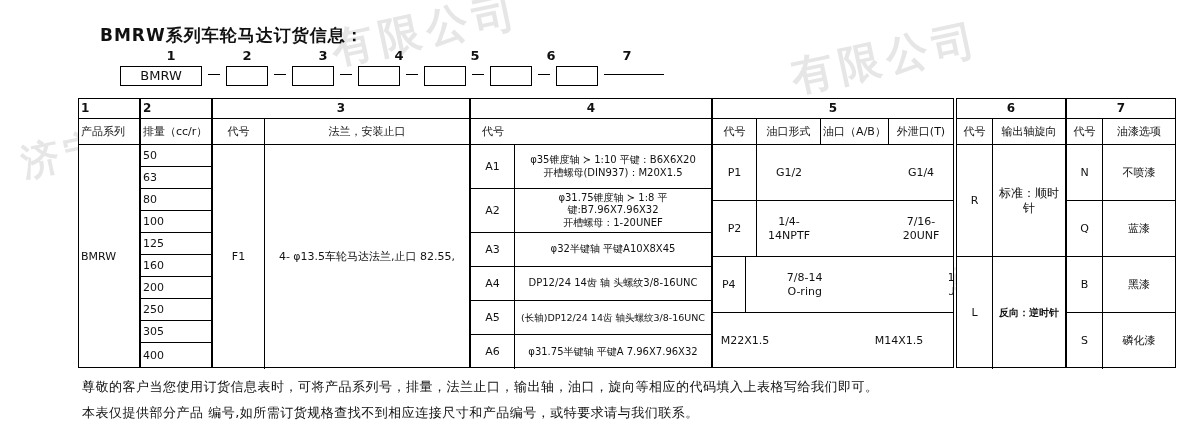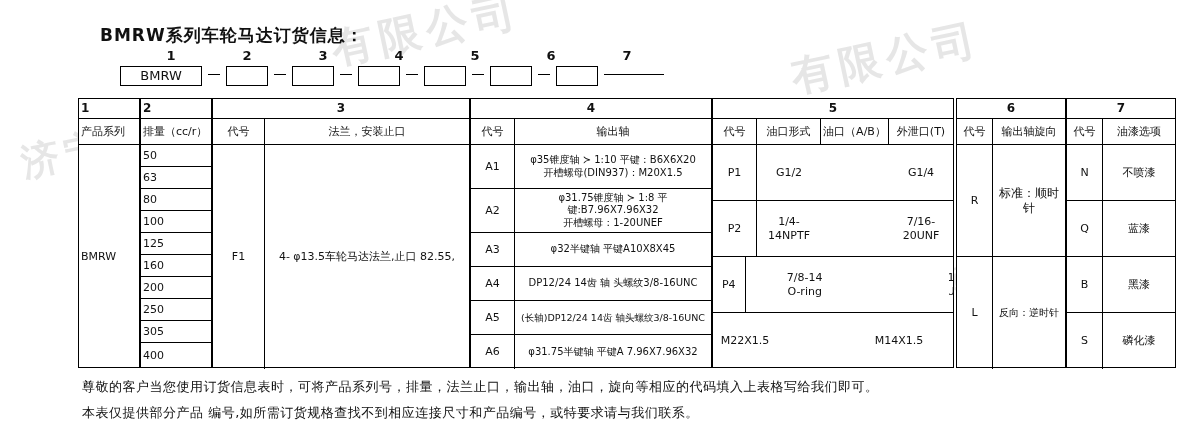--- a/index.html
+++ b/index.html
@@ -242,21 +242,20 @@
       <div class="tcell" style="flex:1;">4- φ13.5车轮马达法兰,止口 82.55,</div>
     </div>
   </div>
 
   <div class="tbl" style="left:470px; top:98px; width:242px; height:270px;">
     <div class="trow" style="height:20px;">
       <div class="tcell hdr-num" style="flex:1 1 100%;">4</div>
     </div>
     <div class="trow" style="height:26px;">
       <div class="tcell hdr-lbl" style="width:44px;">代号</div>
-      <div class="tcell hdr-lbl" style="flex:1;">输出轴</div>
     </div>
     <div class="trow" style="height:44px;">
       <div class="tcell" style="width:44px;">A1</div>
       <div class="tcell" style="flex:1; white-space:pre-line; font-size:10px;">φ35锥度轴 ≻ 1:10    平键：B6X6X20
 开槽螺母(DIN937)：M20X1.5</div>
     </div>
     <div class="trow" style="height:44px;">
       <div class="tcell" style="width:44px;">A2</div>
       <div class="tcell" style="flex:1; white-space:pre-line; font-size:10px;">φ31.75锥度轴 ≻ 1:8  平键:B7.96X7.96X32
 开槽螺母：1-20UNEF</div>
@@ -321,21 +320,21 @@
     <div class="trow" style="height:26px;">
       <div class="tcell hdr-lbl" style="width:36px;">代号</div>
       <div class="tcell hdr-lbl" style="flex:1;">输出轴旋向</div>
     </div>
     <div class="trow" style="height:112px;">
       <div class="tcell" style="width:36px;">R</div>
       <div class="tcell" style="flex:1; font-size:12px;text-align:center;">标准：顺时针</div>
     </div>
     <div class="trow" style="height:112px;">
       <div class="tcell" style="width:36px;">L</div>
-      <div class="tcell" style="flex:1; font-size:10px;">反向：逆时针</div>
+      <div class="tcell" style="flex:1; font-size:10px;font-weight:bold;">反向：逆时针</div>
     </div>
   </div>
 
   <div class="tbl" style="left:1066px; top:98px; width:110px; height:270px;">
     <div class="trow" style="height:20px;">
       <div class="tcell hdr-num" style="flex:1 1 100%;">7</div>
     </div>
     <div class="trow" style="height:26px;">
       <div class="tcell hdr-lbl" style="width:36px;">代号</div>
       <div class="tcell hdr-lbl" style="flex:1;">油漆选项</div>

